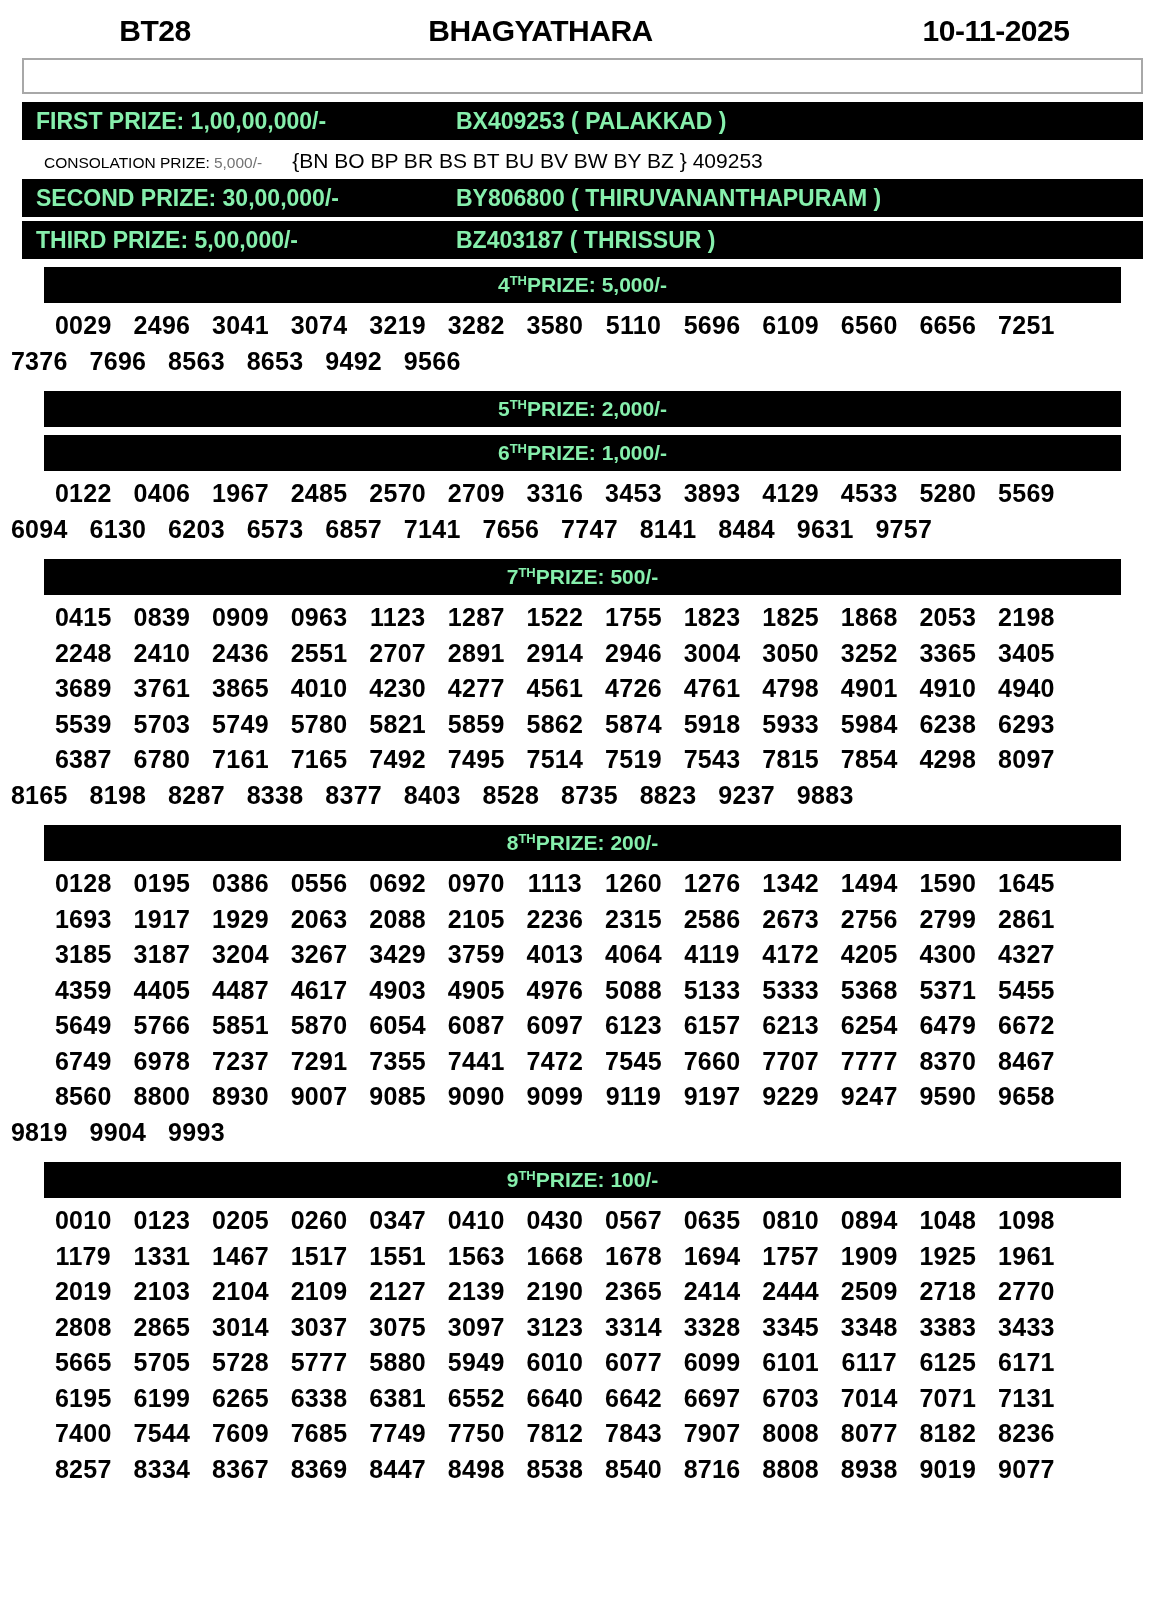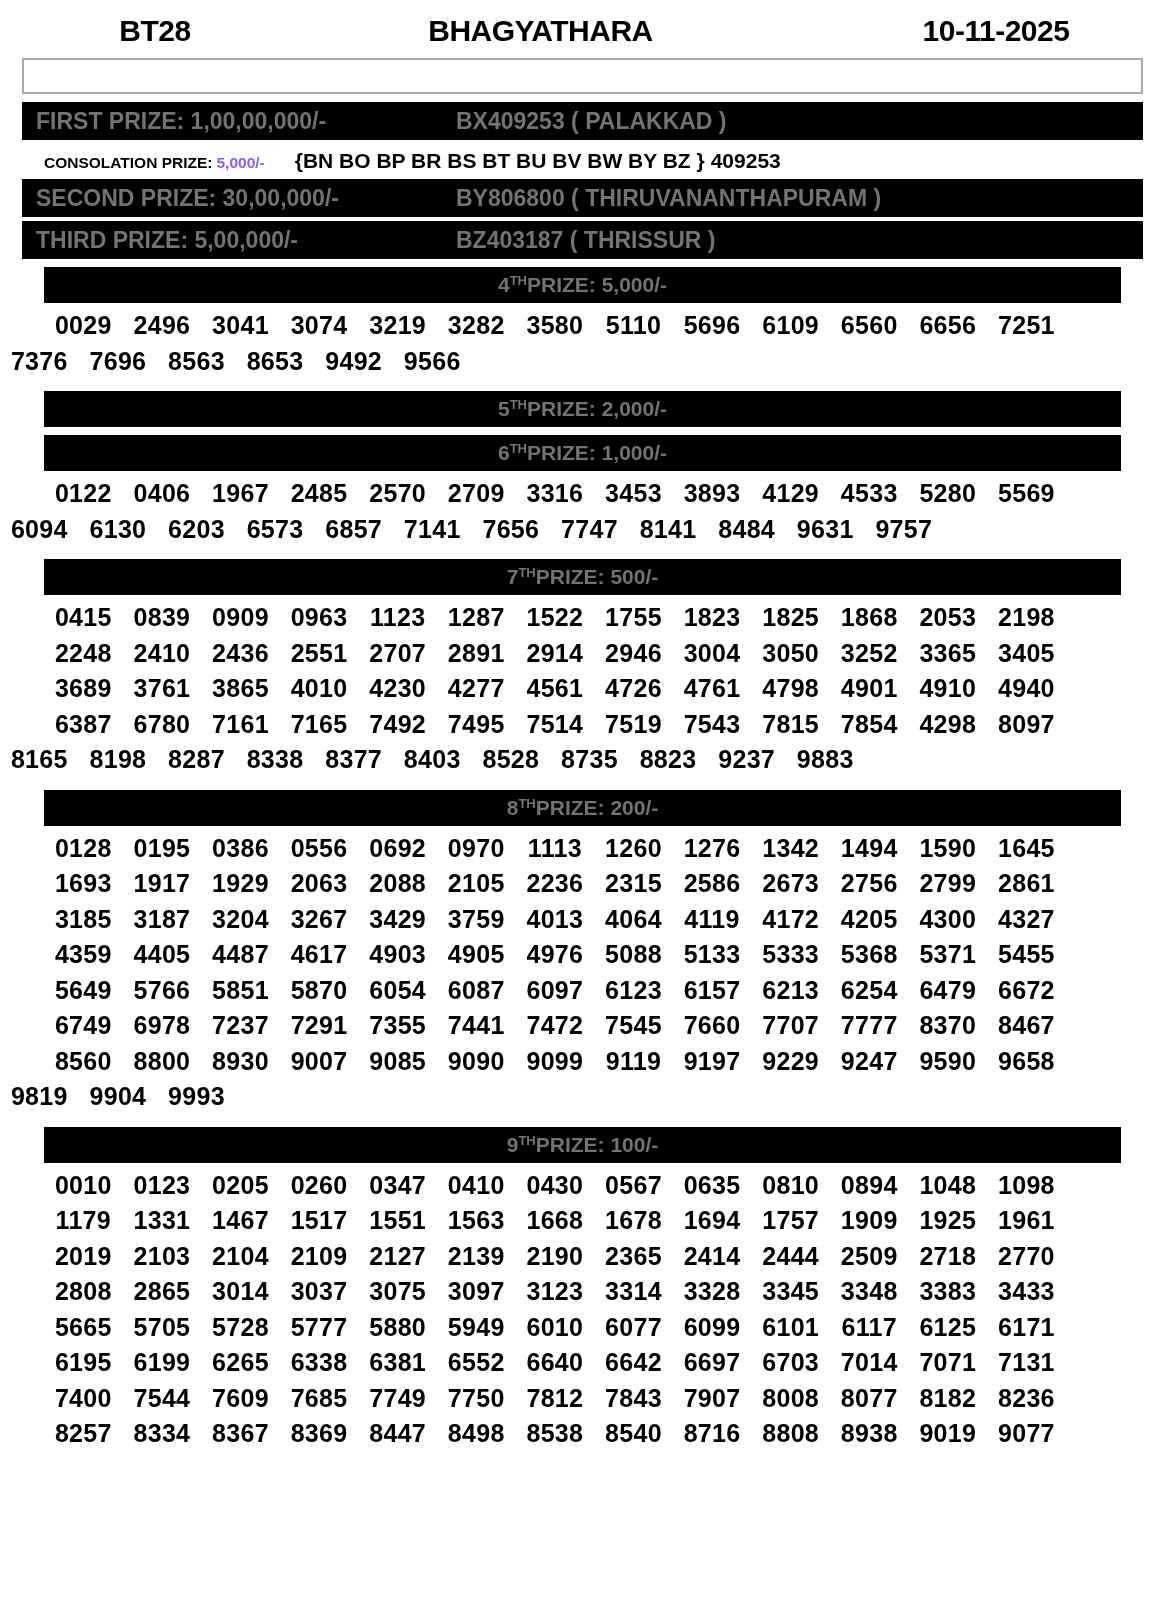--- a/index.html
+++ b/index.html
@@ -49,21 +49,21 @@
     margin: 4px 18px 8px 22px;
     height: 36px;
     border: 2px solid #a8a8a8;
     background: #ffffff;
     box-sizing: border-box;
   }
 
   
   .band {
     background: #000000;
-    color: #737373;
+    color: #86efac;
     font-weight: bold;
     box-sizing: border-box;
   }
   .band-top {
     margin: 4px 18px 0 22px;
     height: 38px;
     display: flex;
     align-items: center;
     font-size: 23px;
     padding-left: 14px;
@@ -90,27 +90,27 @@
     line-height: 0;
     position: relative;
     top: -4px;
   }
 
   
   .consolation {
     margin: 9px 0 6px 0;
     padding-left: 44px;
     font-size: 15.5px;
-    font-weight: bold;
+    font-weight: normal;
     display: flex;
     align-items: baseline;
     white-space: nowrap;
   }
   .consolation .c-amount {
-    color: #8b5cf6;
+    color: #737373;
     margin-left: 4px;
     text-align: right;
   }
   .consolation .c-series {
     margin-left: 30px;
     font-size: 21px;
   }
 
   
   .num-block {
@@ -294,20 +294,35 @@
             <span class="cell">4277</span>
             <span class="cell">4561</span>
             <span class="cell">4726</span>
             <span class="cell">4761</span>
             <span class="cell">4798</span>
             <span class="cell">4901</span>
             <span class="cell">4910</span>
             <span class="cell">4940</span>
           </div>
           <div class="num-row full">
+            <span class="cell">5539</span>
+            <span class="cell">5703</span>
+            <span class="cell">5749</span>
+            <span class="cell">5780</span>
+            <span class="cell">5821</span>
+            <span class="cell">5859</span>
+            <span class="cell">5862</span>
+            <span class="cell">5874</span>
+            <span class="cell">5918</span>
+            <span class="cell">5933</span>
+            <span class="cell">5984</span>
+            <span class="cell">6238</span>
+            <span class="cell">6293</span>
+          </div>
+          <div class="num-row full">
             <span class="cell">6387</span>
             <span class="cell">6780</span>
             <span class="cell">7161</span>
             <span class="cell">7165</span>
             <span class="cell">7492</span>
             <span class="cell">7495</span>
             <span class="cell">7514</span>
             <span class="cell">7519</span>
             <span class="cell">7543</span>
             <span class="cell">7815</span>

